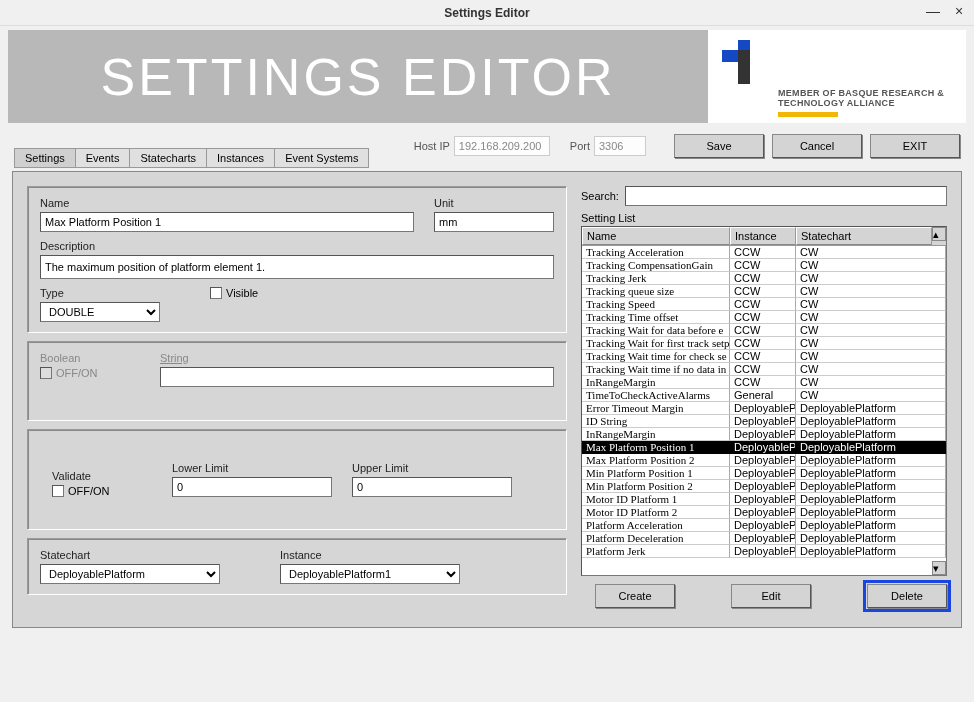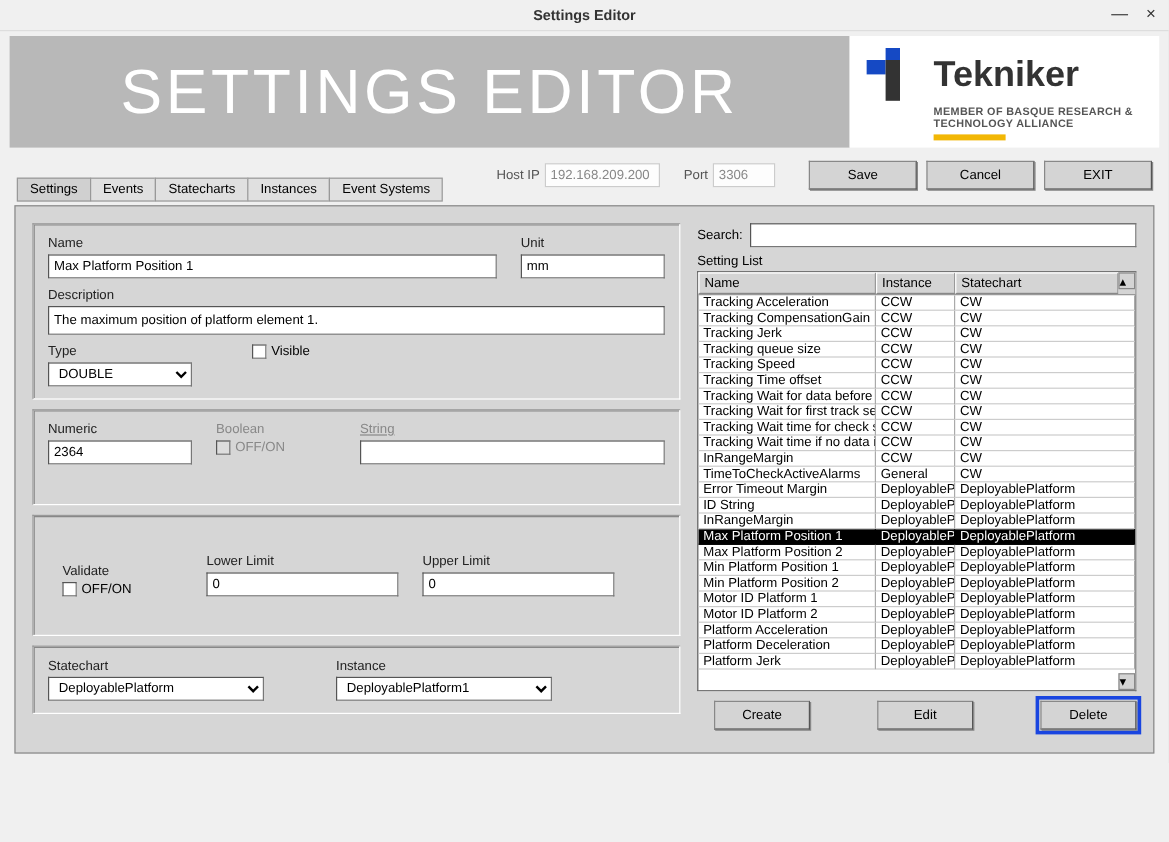--- a/index.html
+++ b/index.html
@@ -142,21 +142,21 @@
     display:flex; flex-direction:column;
   }
   .listhead { display:flex; background:#d4d4d4; border-bottom:1px solid #999;}
   .listhead .hc { border-right:1px solid #999; border-bottom:1px solid #888; border-top:1px solid #fff; border-left:1px solid #fff; background:#d4d4d4; padding:2px 4px; font-size:11px;}
   .hc.c1 { flex: 0 0 148px;}
   .hc.c2 { flex: 0 0 66px;}
   .hc.c3 { flex: 1;}
   .listbody { flex:1; overflow:hidden;}
   .lr { display:flex; font-size:11px;}
   .lr .lc { border-right:1px solid #aaa; border-bottom:1px solid #ccc; padding:0 4px; height:13px; line-height:13px; white-space:nowrap; overflow:hidden;}
-  .lc.c1 { flex:0 0 148px;}
+  .lc.c1 { flex:0 0 148px;font-family:Liberation Serif, serif;}
   .lc.c2 { flex:0 0 66px;}
   .lc.c3 { flex:1;}
   .lr.selected { background:#000; color:#fff;}
   .lr.selected .lc { border-right-color:#000; border-bottom-color:#000;}
 
   .scrollbtn { width:14px; height:14px; background:#d4d4d4; border:1px solid #888; position:absolute;}
   .scroll-up { right:0; top:0;}
   .scroll-dn { right:0; bottom:0;}
 
   .crudrow { display:flex; gap:40px; justify-content:space-between; padding:8px 0 0 14px;}
@@ -185,21 +185,20 @@
   </div>
   <div class="banner-right">
     <div class="logo-row">
       <span class="tek-icon">
         <svg width="44" height="46" viewBox="0 0 44 46">
             <rect x="0" y="10" width="16" height="12" fill="#1549c4"></rect>
             <rect x="16" y="0" width="12" height="10" fill="#1549c4"></rect>
             <rect x="16" y="10" width="12" height="34" fill="#333"></rect>
           </svg>
       </span>
-      <span class="logotxt">Tekniker</span>
     </div>
     <div class="logo-sub" style="margin-left:56px;">MEMBER OF BASQUE RESEARCH
 &amp; TECHNOLOGY ALLIANCE</div>
     <div class="logo-bar"></div>
   </div>
 </div>
 
 <div class="hostrow">
   <div class="tabs">
     <div class="tab active">Settings</div>
@@ -248,24 +247,20 @@
         </div>
         <div class="chk" style="margin-left:30px; margin-bottom:3px;">
           <span class="chkbox"></span>
           <span>Visible</span>
         </div>
       </div>
     </div>
 
     <div class="group" style="height:80px;">
       <div class="row" style="margin-bottom:0;">
-        <div class="fld" style="width:120px">
-          <label>Numeric</label>
-          <input type="text" class="ctrl" value="2364" style="">
-        </div>
         <div class="fld" style="width:100px; color:#888;">
           <label style="color:#888;">Boolean</label>
           <div class="chk">
             <span class="chkbox" style="background:#ddd;"></span>
             <span style="color:#888;">OFF/ON</span>
           </div>
         </div>
         <div class="fld" style="flex:1; color:#888;">
           <label style="color:#888;text-decoration:underline;">String</label>
           <input type="text" class="ctrl disabled" style="">

